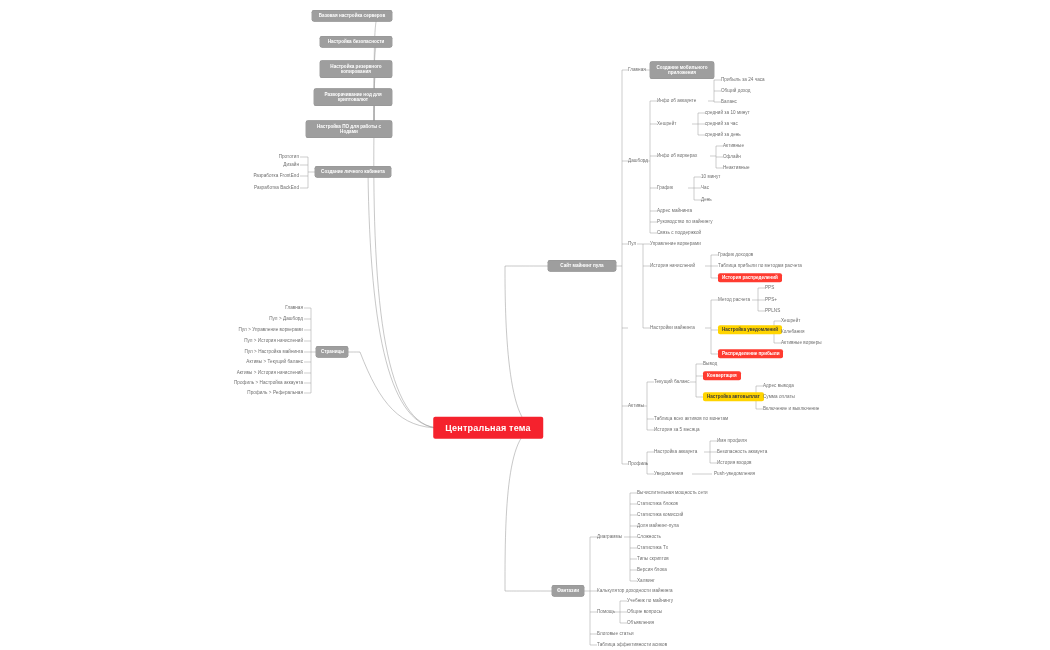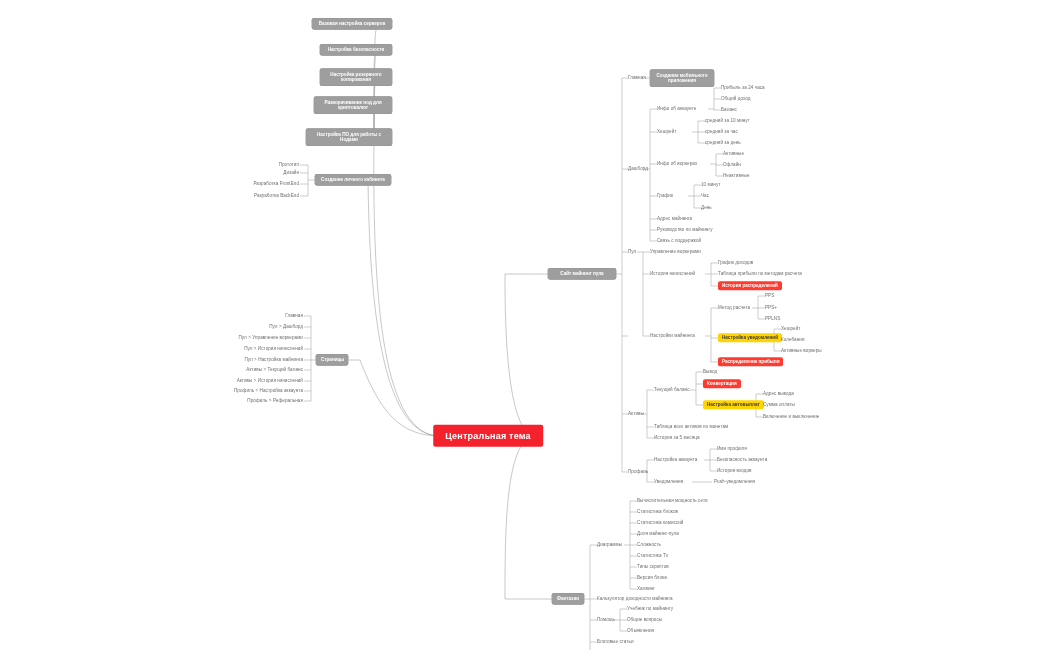--- a/index.html
+++ b/index.html
@@ -3,21 +3,21 @@
 <meta charset="utf-8">
 <style>
   html,body{margin:0;padding:0;}
   body{
     width:1050px;height:650px;
     background:#ffffff;
     font-family:"Liberation Sans","DejaVu Sans",sans-serif;
     overflow:hidden;
     position:relative;
   }
-  #canvas{position:absolute;left:0;top:12px;width:1050px;height:552px;}
+  #canvas{position:absolute;left:0;top:4px;width:1050px;height:552px;}
   svg.links{position:absolute;left:0;top:0;width:1050px;height:650px;pointer-events:none;}
   .node{
     position:absolute;
     box-sizing:border-box;
     white-space:nowrap;
     line-height:1.15;
     transform:translateY(-50%);
   }
   
   .n-plain{

